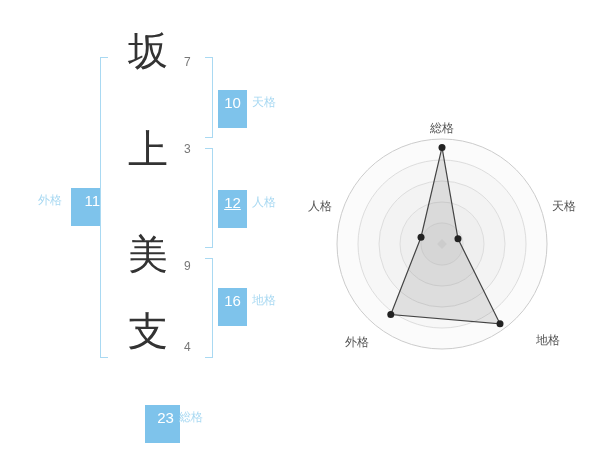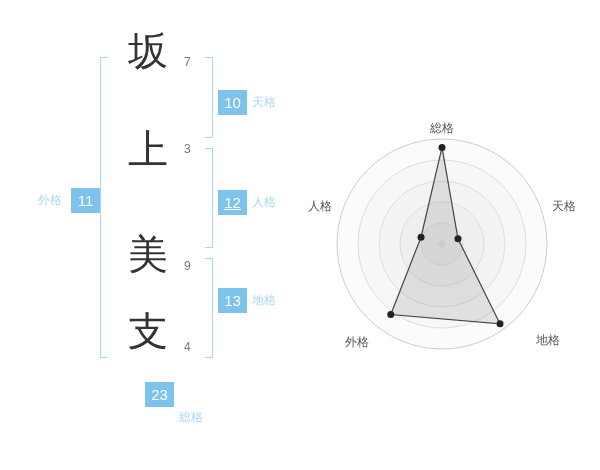--- a/index.html
+++ b/index.html
@@ -8,21 +8,21 @@
     background:#ffffff;
     font-family:"Liberation Sans",sans-serif;
   }
   .abs{position:absolute;}
   .char{font-size:40px;line-height:1;color:#333;width:44px;text-align:center;}
   .stroke-num{font-size:12px;color:#777;}
   .bracket{border-color:#A9D9F2;border-style:solid;border-width:0;width:7px;}
   .bracket-left{border-left-width:1px;border-top-width:1px;border-bottom-width:1px;}
   .bracket-right{border-right-width:1px;border-top-width:1px;border-bottom-width:1px;}
   .kaku-box{
-    background:#7EC3EB;color:#fff;width:29px;height:25px;line-height:25px;
+    background:#7EC3EB;color:#fff;width:29px;height:38px;line-height:25px;
     text-align:center;font-size:15px;
   }
   .kaku-label{color:#A9D9F2;font-size:12px;line-height:15px;}
   #radar-svg{position:absolute;left:290px;top:104px;}
 </style>
 </head>
 <body>
 
 <div class="abs" style="left:0;top:0;width:300px;height:470px;">
 
@@ -31,35 +31,35 @@
   <div class="abs char" style="left:126px;top:234px;">美</div>
   <div class="abs char" style="left:126px;top:311px;">支</div>
 
   <div class="abs stroke-num" style="left:184px;top:55px;">7</div>
   <div class="abs stroke-num" style="left:184px;top:142px;">3</div>
   <div class="abs stroke-num" style="left:184px;top:259px;">9</div>
   <div class="abs stroke-num" style="left:184px;top:340px;">4</div>
 
   <div class="abs bracket bracket-left" style="left:100px;top:57px;height:299px;"></div>
   <div class="abs kaku-label" style="left:38px;top:193px;">外格</div>
-  <div class="abs kaku-box" style="left:71px;top:188px;">11</div>
+  <div class="abs kaku-box" style="left:71px;top:188px;text-align:right;">11</div>
 
   <div class="abs bracket bracket-right" style="left:205px;top:57px;height:79px;"></div>
   <div class="abs kaku-box" style="left:218px;top:90px;">10</div>
   <div class="abs kaku-label" style="left:252px;top:95px;">天格</div>
 
   <div class="abs bracket bracket-right" style="left:205px;top:148px;height:98px;"></div>
   <div class="abs kaku-box" style="left:218px;top:190px;text-decoration:underline;">12</div>
   <div class="abs kaku-label" style="left:252px;top:195px;">人格</div>
 
   <div class="abs bracket bracket-right" style="left:205px;top:258px;height:98px;"></div>
-  <div class="abs kaku-box" style="left:218px;top:288px;">13</div>
+  <div class="abs kaku-box" style="left:218px;top:288px;">16</div>
   <div class="abs kaku-label" style="left:252px;top:293px;">地格</div>
 
-  <div class="abs kaku-box" style="left:145px;top:382px;">23</div>
+  <div class="abs kaku-box" style="left:145px;top:405px;padding-left:6px;">23</div>
   <div class="abs kaku-label" style="left:179px;top:410px;">総格</div>
 
 </div>
 
 <svg id="radar-svg" width="310" height="292">
     <circle cx="152" cy="140" r="105" fill="rgba(0,0,0,0.016)" stroke="#cccccc" stroke-width="1"></circle>
     <circle cx="152" cy="140" r="84" fill="rgba(0,0,0,0.016)" stroke="#dddddd" stroke-width="1"></circle>
     <circle cx="152" cy="140" r="63" fill="rgba(0,0,0,0.016)" stroke="#dddddd" stroke-width="1"></circle>
     <circle cx="152" cy="140" r="42" fill="rgba(0,0,0,0.016)" stroke="#dddddd" stroke-width="1"></circle>
     <circle cx="152" cy="140" r="21" fill="rgba(0,0,0,0.016)" stroke="#dddddd" stroke-width="1"></circle>

